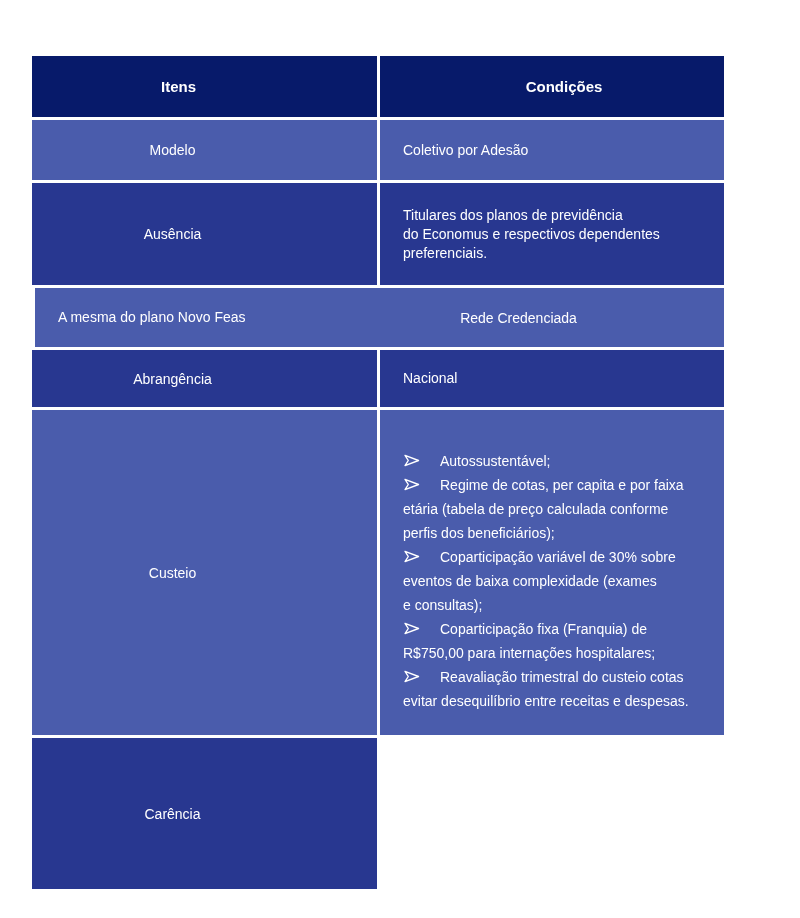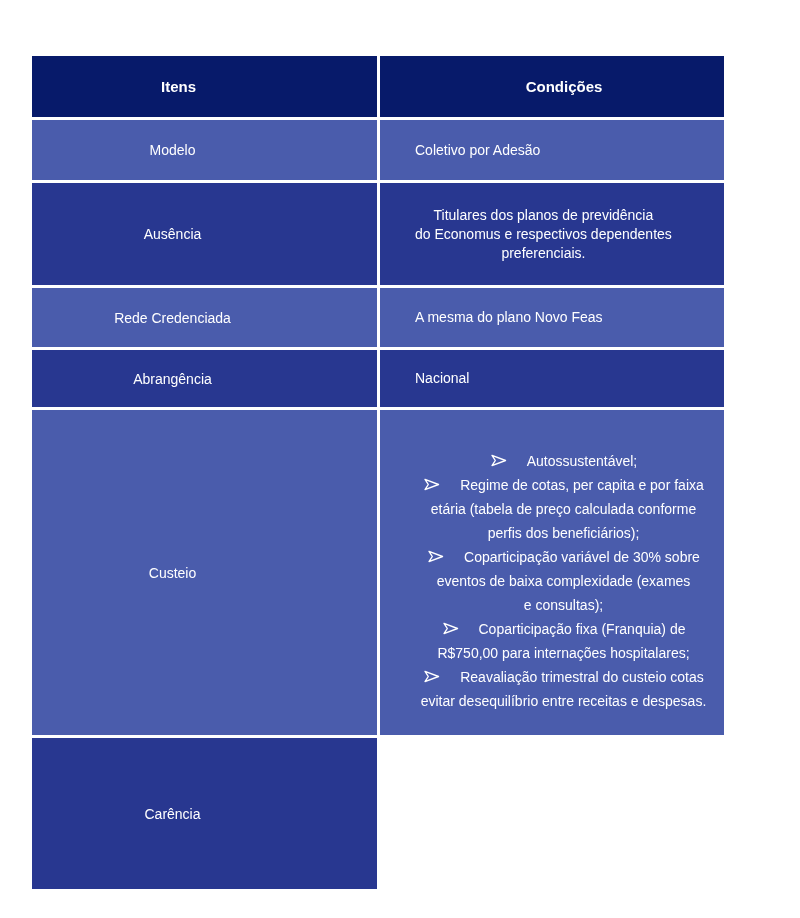--- a/index.html
+++ b/index.html
@@ -24,42 +24,41 @@
     width: 692px;
     display: grid;
     grid-template-columns: 345px 347px;
     grid-template-rows: 64px 63px 105px 62px 60px 328px 151px;
   }
   .cell {
     color: var(--text-color);
     font-size: 14px;
     display: flex;
     align-items: center;
-    text-align: center;
   }
   .cell.hsep { border-bottom: 3px solid var(--separator-color); }
   .cell.vsep { border-left: 3px solid var(--separator-color); }
   .cell.header {
     background: var(--header-bg);
     font-weight: bold;
     font-size: 15px;
     justify-content: center;
   }
   .cell.header.hleft { padding-right: 52px; }
   .cell.header.hright { padding-left: 24px; }
   .cell.light { background: var(--row-light-bg); }
   .cell.dark { background: var(--row-dark-bg); }
   .cell.left {
     justify-content: center;
     padding-right: 64px;
     text-align: center;
   }
   .cell.right {
     justify-content: flex-start;
-    padding-left: 35px;
+    padding-left: 23px;
     padding-right: 12px;
   }
   .cond {
     white-space: pre-line;
     line-height: 19px;
   }
   .bullets { width: 100%; margin-top: 16px; }
   .bullet {
     line-height: 24px;
     margin: 0;
@@ -94,25 +93,25 @@
 
   <div class="cell left dark hsep">
     <span>Ausência</span>
   </div>
   <div class="cell right dark hsep vsep">
     <span class="cond">Titulares dos planos de previdência
 do Economus e respectivos dependentes
 preferenciais.</span>
   </div>
 
+  <div class="cell right light hsep vsep">
+    <span class="cond">A mesma do plano Novo Feas</span>
+  </div>
   <div class="cell left light hsep">
     <span>Rede Credenciada</span>
-  </div>
-  <div class="cell right light hsep vsep">
-    <span class="cond">A mesma do plano Novo Feas</span>
   </div>
 
   <div class="cell left dark hsep">
     <span>Abrangência</span>
   </div>
   <div class="cell right dark hsep vsep">
     <span class="cond">Nacional</span>
   </div>
 
   <div class="cell left light hsep">

